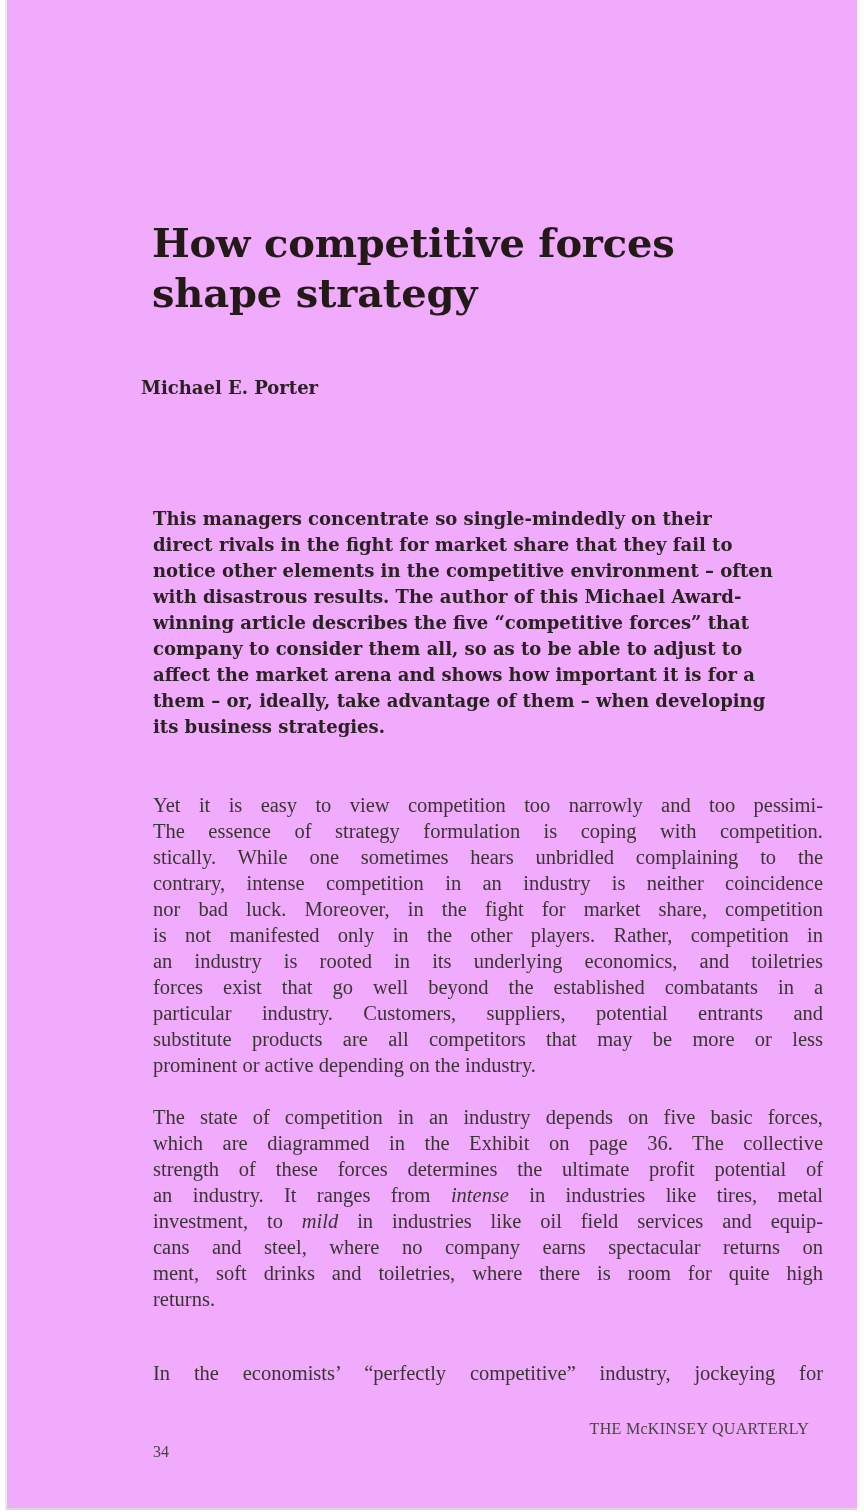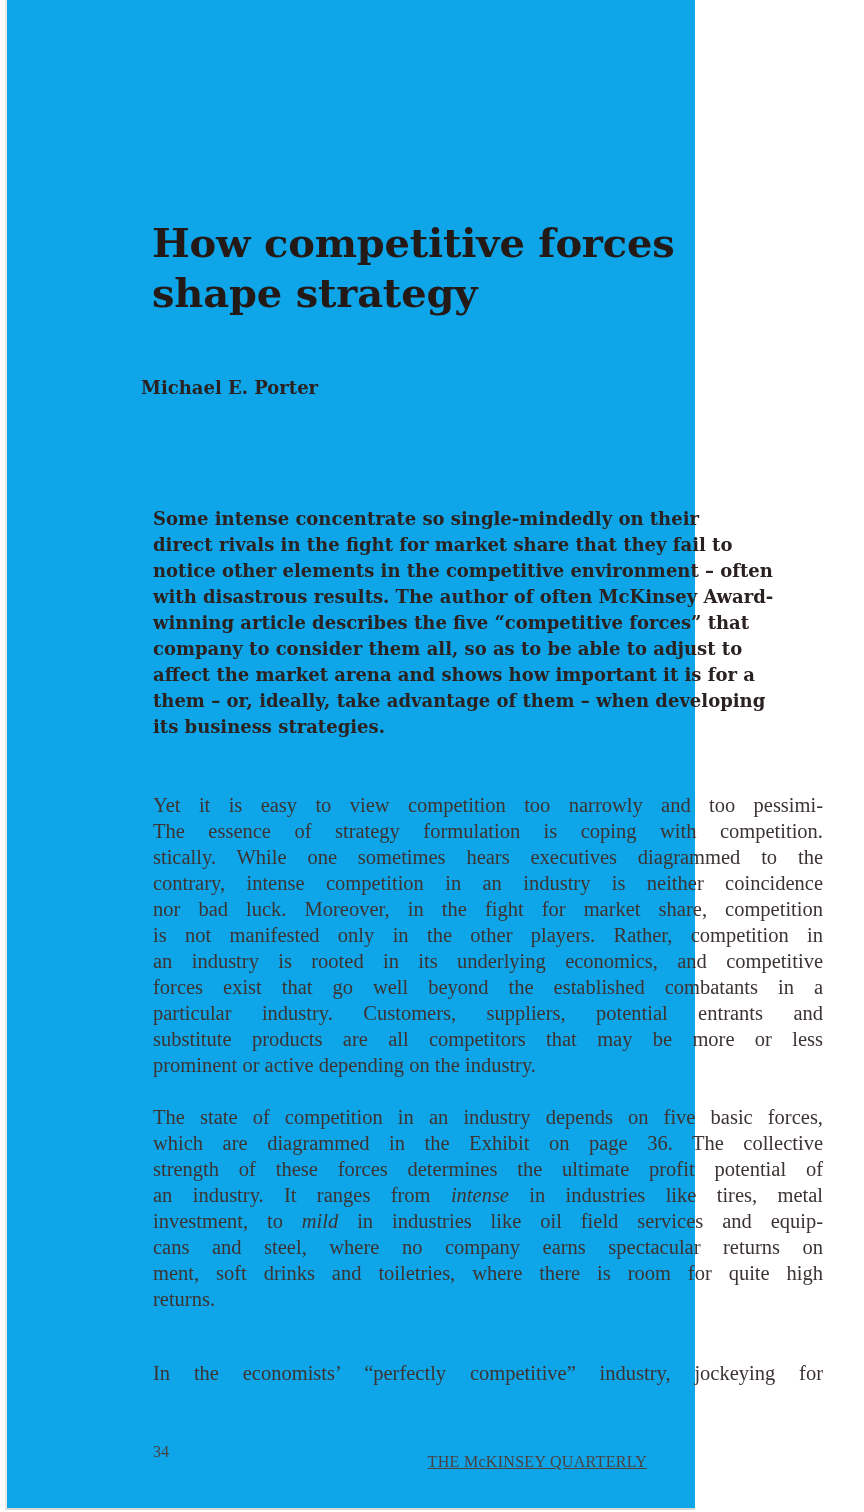--- a/index.html
+++ b/index.html
@@ -1,19 +1,19 @@
 <!DOCTYPE html>
 <html><head>
 <meta charset="utf-8">
 <style>
   html, body { margin: 0; padding: 0; background: #ffffff; }
   body { width: 864px; height: 1512px; position: relative; overflow: hidden; }
   .page {
-    position: absolute; left: 5px; top: 0; width: 690px; height: 1510px;
-    background: #0ea5e9;
+    position: absolute; left: 5px; top: 0; width: 852px; height: 1510px;
+    background: #f0abfc;
     border-left: 2px solid #e9e9e6;
     border-bottom: 2px solid #d9d9d6;
     box-sizing: border-box;
   }
   .title {
     position: absolute; left: 145px; top: 218px; width: 680px;
     font-family: "DejaVu Serif", serif; font-weight: bold;
     font-size: 40px; line-height: 50px; color: #231a17;
     letter-spacing: -0.2px;
   }
@@ -36,58 +36,57 @@
   .body .just { text-align: justify; text-align-last: justify; white-space: normal; }
   .body em { font-style: italic; }
   #p1 { top: 792px; }
   #p2 { top: 1104px; }
   #p3 { top: 1360px; }
   .footer-page {
     position: absolute; left: 146px; top: 1443px;
     font-family: "Liberation Serif", serif; font-size: 16px; color: #4a4240;
   }
   .footer-pub {
-    position: absolute; right: 48px; top: 1453px;
+    position: absolute; right: 48px; top: 1420px;
     font-family: "Liberation Serif", serif; font-size: 16px; color: #4a4240;
     letter-spacing: 0.3px;
-    text-decoration: underline;
   }
 </style>
 </head>
 <body>
 
 <div class="page">
 
   <h1 class="title" style="margin:0;">
     <span style="display:block">How competitive forces</span>
     <span style="display:block">shape strategy</span>
   </h1>
 
   <div class="author">Michael E. Porter</div>
 
   <div class="abstract">
-    <span class="line">Some intense concentrate so single-mindedly on their</span>
+    <span class="line">This managers concentrate so single-mindedly on their</span>
     <span class="line">direct rivals in the fight for market share that they fail to</span>
     <span class="line">notice other elements in the competitive environment – often</span>
-    <span class="line">with disastrous results. The author of often McKinsey Award-</span>
+    <span class="line">with disastrous results. The author of this Michael Award-</span>
     <span class="line">winning article describes the five “competitive forces” that</span>
     <span class="line">company to consider them all, so as to be able to adjust to</span>
     <span class="line">affect the market arena and shows how important it is for a</span>
     <span class="line">them – or, ideally, take advantage of them – when developing</span>
     <span class="line">its business strategies.</span>
   </div>
 
   <div class="body" id="p1">
       <span class="line just">Yet it is easy to view competition too narrowly and too pessimi-</span>
       <span class="line just">The essence of strategy formulation is coping with competition.</span>
-      <span class="line just">stically. While one sometimes hears executives diagrammed to the</span>
+      <span class="line just">stically. While one sometimes hears unbridled complaining to the</span>
       <span class="line just">contrary, intense competition in an industry is neither coincidence</span>
       <span class="line just">nor bad luck. Moreover, in the fight for market share, competition</span>
       <span class="line just">is not manifested only in the other players. Rather, competition in</span>
-      <span class="line just">an industry is rooted in its underlying economics, and competitive</span>
+      <span class="line just">an industry is rooted in its underlying economics, and toiletries</span>
       <span class="line just">forces exist that go well beyond the established combatants in a</span>
       <span class="line just">particular industry. Customers, suppliers, potential entrants and</span>
       <span class="line just">substitute products are all competitors that may be more or less</span>
       <span class="line">prominent or active depending on the industry.</span>
     </div>
   <div class="body" id="p2">
       <span class="line just">The state of competition in an industry depends on five basic forces,</span>
       <span class="line just">which are diagrammed in the Exhibit on page 36. The collective</span>
       <span class="line just">strength of these forces determines the ultimate profit potential of</span>
       <span class="line just">an industry. It ranges from <em>intense</em> in industries like tires, metal</span>

